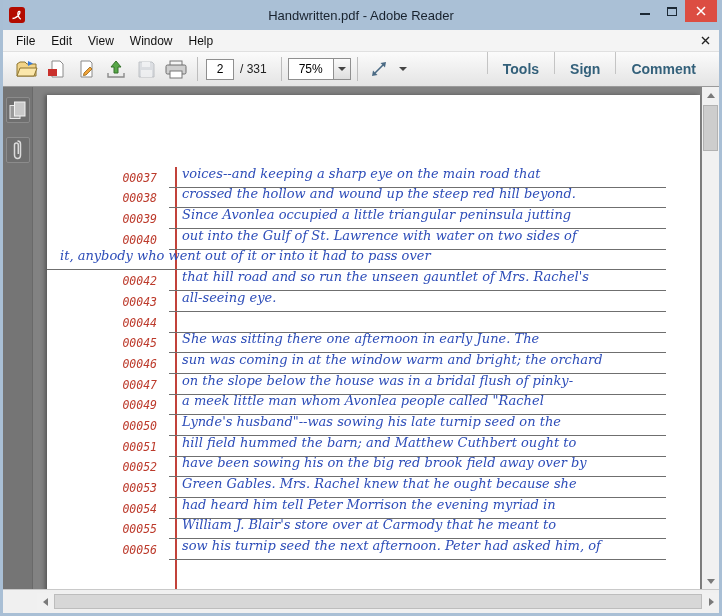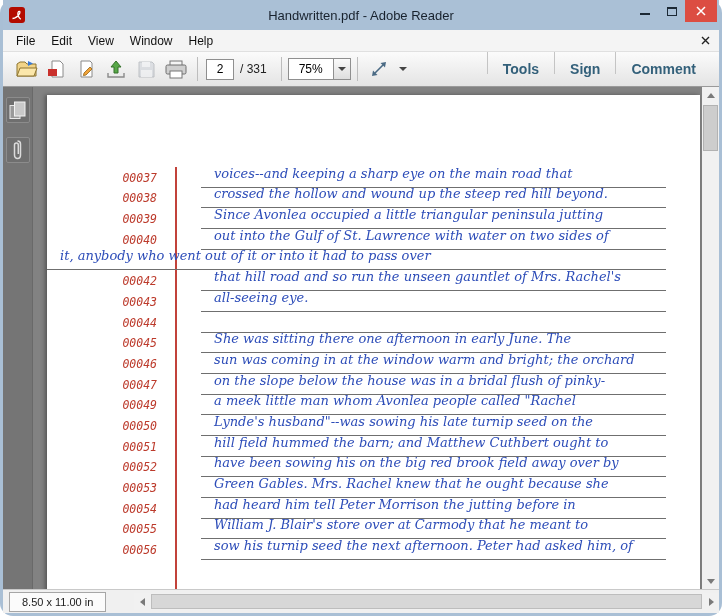--- a/index.html
+++ b/index.html
@@ -2,21 +2,21 @@
 <html><head>
 <meta charset="utf-8">
 <style>
   * { box-sizing: border-box; margin: 0; padding: 0; }
   html, body { width: 722px; height: 616px; }
   body { font-family: "Liberation Sans", sans-serif; overflow: hidden; }
 
   .window {
     width: 722px; height: 616px;
     border-left: 3px solid #a9bfd5; border-right: 3px solid #a9bfd5; border-bottom: 3px solid #a9bfd5;
-    display: flex; flex-direction: column; background: #fff; border-radius: 13px;
+    display: flex; flex-direction: column; background: #fff;
   }
 
   
   .titlebar {
     height: 30px; background: #aac0d6; flex: 0 0 30px;
     display: flex; align-items: center; position: relative;
   }
   .app-icon { margin-left: 6px; z-index: 2; }
   .titlebar .title {
     position: absolute; left: 0; right: 0; text-align: center;
@@ -74,21 +74,21 @@
     width: 24px; height: 26px; margin: 0 auto 14px auto; display: flex; align-items: center; justify-content: center;
     border: 1px solid #8c8c8c; background: #6f6f6f; border-radius: 2px;
   }
   .doc-area { flex: 1 1 auto; position: relative; overflow: hidden; }
   .page {
     position: absolute; left: 14px; top: 8px; right: 2px; height: 900px;
     background: #ffffff; box-shadow: -2px 0 4px rgba(0,0,0,.35);
   }
   .red-line { position: absolute; left: 128px; top: 72px; bottom: 0; width: 2px; background: #c2423a; }
   .lines { position: absolute; top: 72px; left: 0; right: 0; }
-  .doc-row { height: 20.7px; display: flex; gap: 32px; }
+  .doc-row { height: 20.7px; display: flex; }
   .line-num {
     width: 122px; flex: 0 0 122px; text-align: right; padding-right: 12px; padding-bottom: 3px;
     font-family: "DejaVu Sans Mono", monospace; font-style: italic; font-size: 11.5px;
     color: #bc3a2b; align-self: flex-end;
   }
   .line-body {
     flex: 1 1 auto; margin-right: 34px; border-bottom: 1px solid #6f6f6f;
     padding-left: 13px; padding-bottom: 6px;
     display: flex; align-items: flex-end;
     font-family: "DejaVu Serif", serif; font-style: italic; font-size: 13px;
@@ -303,21 +303,21 @@
             <div class="doc-row">
               <span class="line-num">00052</span>
               <span class="line-body">have been sowing his on the big red brook field away over by</span>
             </div>
             <div class="doc-row">
               <span class="line-num">00053</span>
               <span class="line-body">Green Gables.  Mrs. Rachel knew that he ought because she</span>
             </div>
             <div class="doc-row">
               <span class="line-num">00054</span>
-              <span class="line-body">had heard him tell Peter Morrison the jutting before in</span>
+              <span class="line-body">had heard him tell Peter Morrison the evening myriad in</span>
             </div>
             <div class="doc-row">
               <span class="line-num">00055</span>
               <span class="line-body">William J. Blair's store over at Carmody that he meant to</span>
             </div>
             <div class="doc-row">
               <span class="line-num">00056</span>
               <span class="line-body">sow his turnip seed the next afternoon.  Peter had asked him, of</span>
             </div>
           </div>
@@ -330,21 +330,20 @@
       <div class="vtrack">
         <div class="vthumb"></div>
       </div>
       <div class="scroll-btn">
           <div class="tri-down-s"></div>
         </div>
     </div>
   </div>
 
   <div class="statusbar">
-    <div class="size-box">8.50 x 11.00 in</div>
     <div class="hscroll">
       <div class="scroll-btn">
           <div class="tri-left-s"></div>
         </div>
       <div class="htrack">
         <div class="hthumb"></div>
       </div>
       <div class="scroll-btn">
           <div class="tri-right-s"></div>
         </div>

